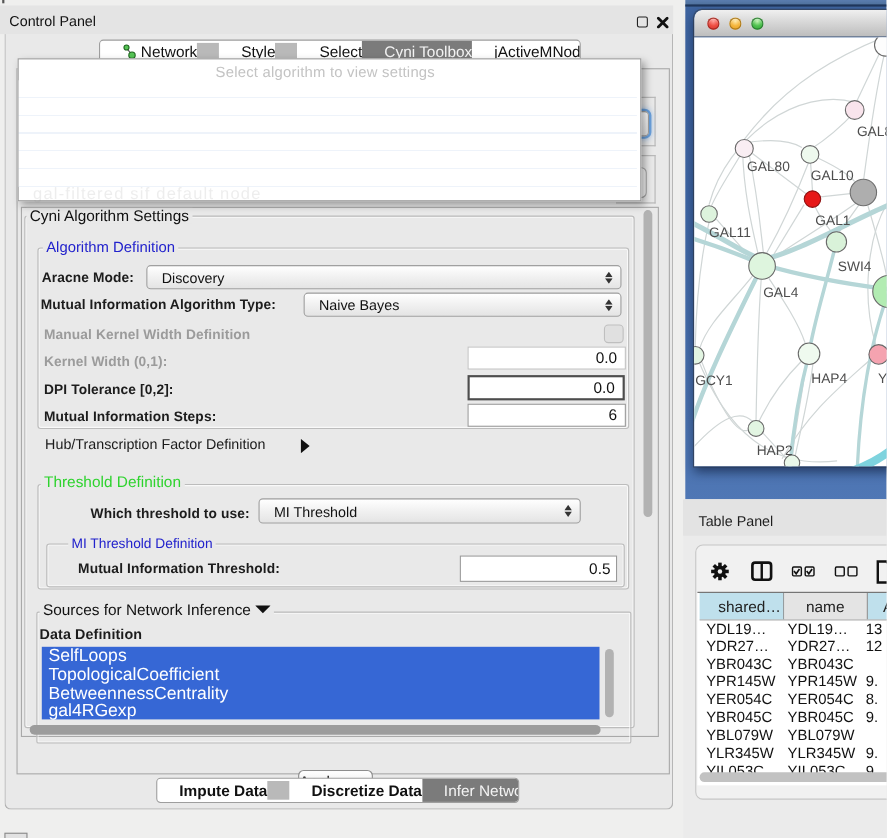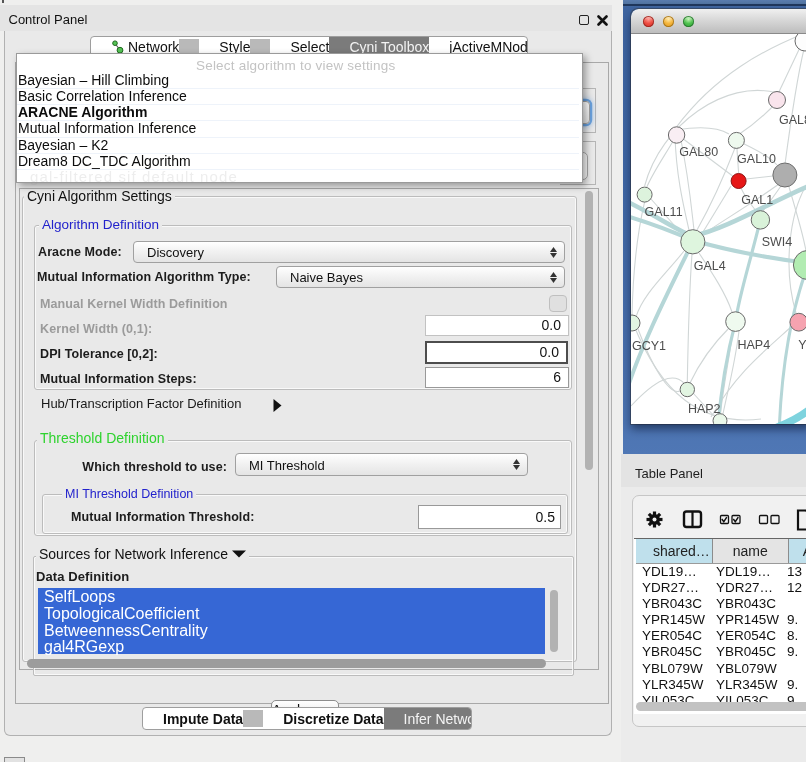--- a/index.html
+++ b/index.html
@@ -337,22 +337,14 @@
   <div class="sep"></div>
   <div style="width:117px;font-weight:bold;">Discretize Data</div>
   <div class="on" style="flex:1;">Infer Network</div>
 </div>
 
 <div class="abs" style="left:4px;top:757px;width:19px;height:6px;border:1.5px solid #8a8a8a;background:#e2e2e2;"></div>
 
 <div class="abs" style="left:16px;top:53px;width:565px;height:128px;background:#fff;border:1px solid #9a9a9a;box-shadow:3px 3px 7px rgba(0,0,0,.35);z-index:50;">
   <div class="abs" style="left:0;top:19px;width:562px;height:97px;background:repeating-linear-gradient(#ffffff 0,#ffffff 15.1px,#eef3fa 15.15px,#eef3fa 16.15px);"></div>
   <div class="abs" style="left:179px;top:4px;font-size:13.5px;color:#c3c3c3;letter-spacing:.2px;">Select algorithm to view settings</div>
-  <div class="abs" style="left:1px;top:18px;font-size:14px;color:#0c0c0c;line-height:16.15px;white-space:nowrap;">
-    Bayesian – Hill Climbing<br>
-    Basic Correlation Inference<br>
-    <b>ARACNE Algorithm</b><br>
-    Mutual Information Inference<br>
-    Bayesian – K2<br>
-    Dream8 DC_TDC Algorithm
-  </div>
   <div class="abs" style="left:13px;top:114px;font-size:15px;letter-spacing:1.1px;color:rgba(140,140,140,.16);">gal-filtered sif default node</div>
 </div>
 
 </body></html>

